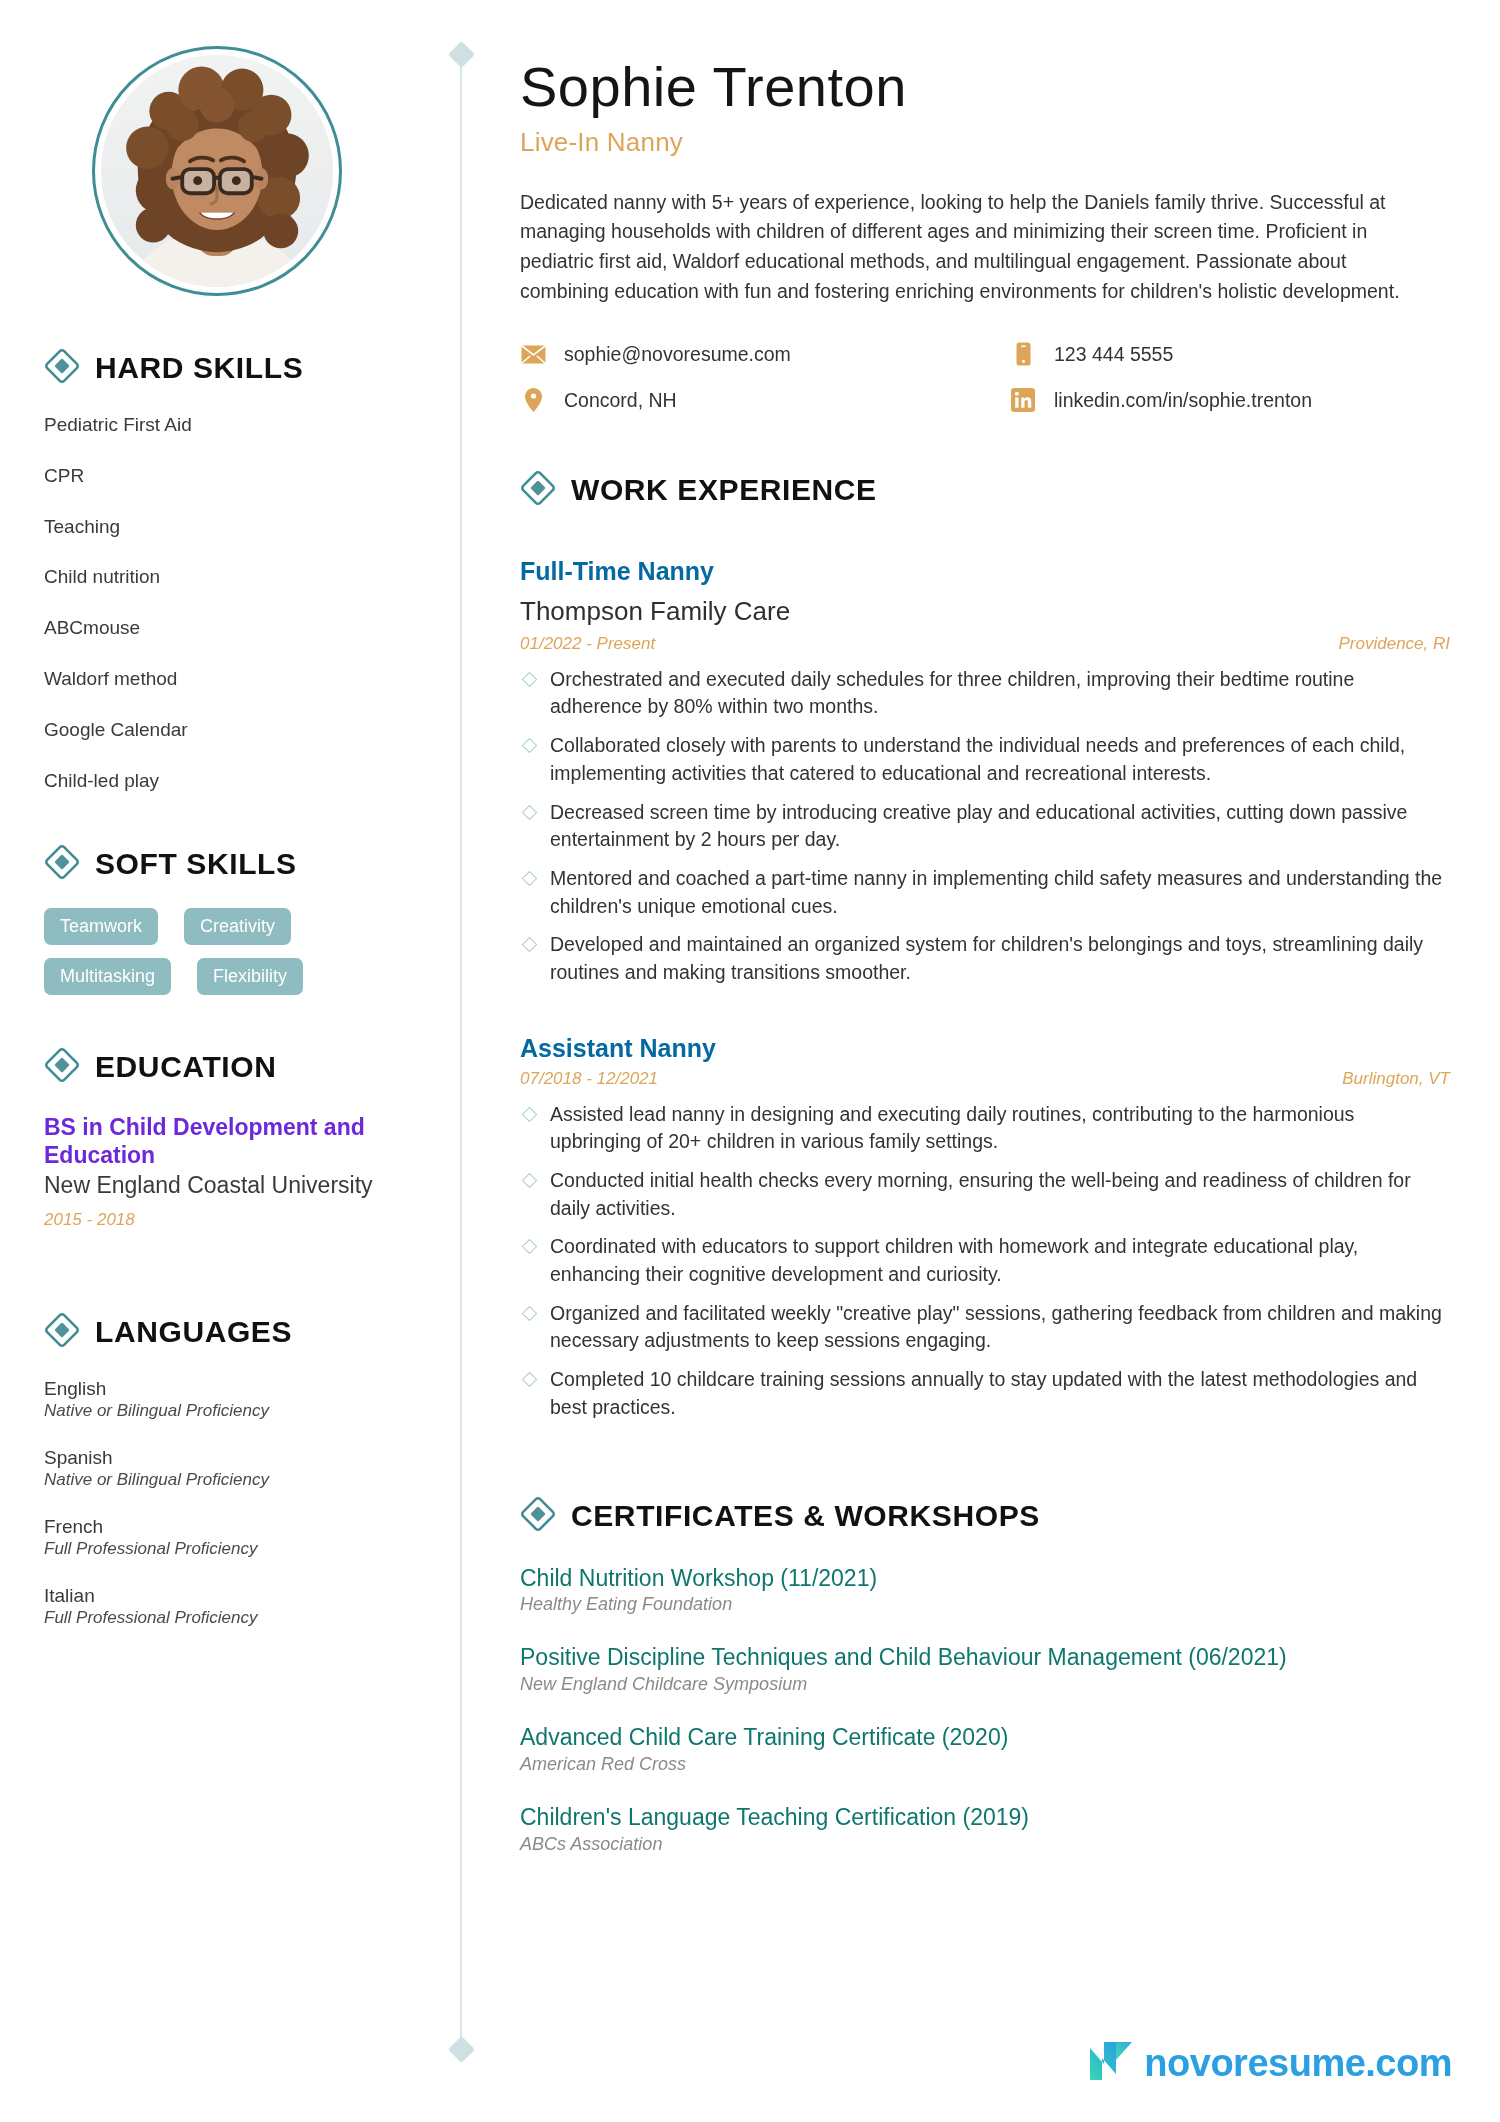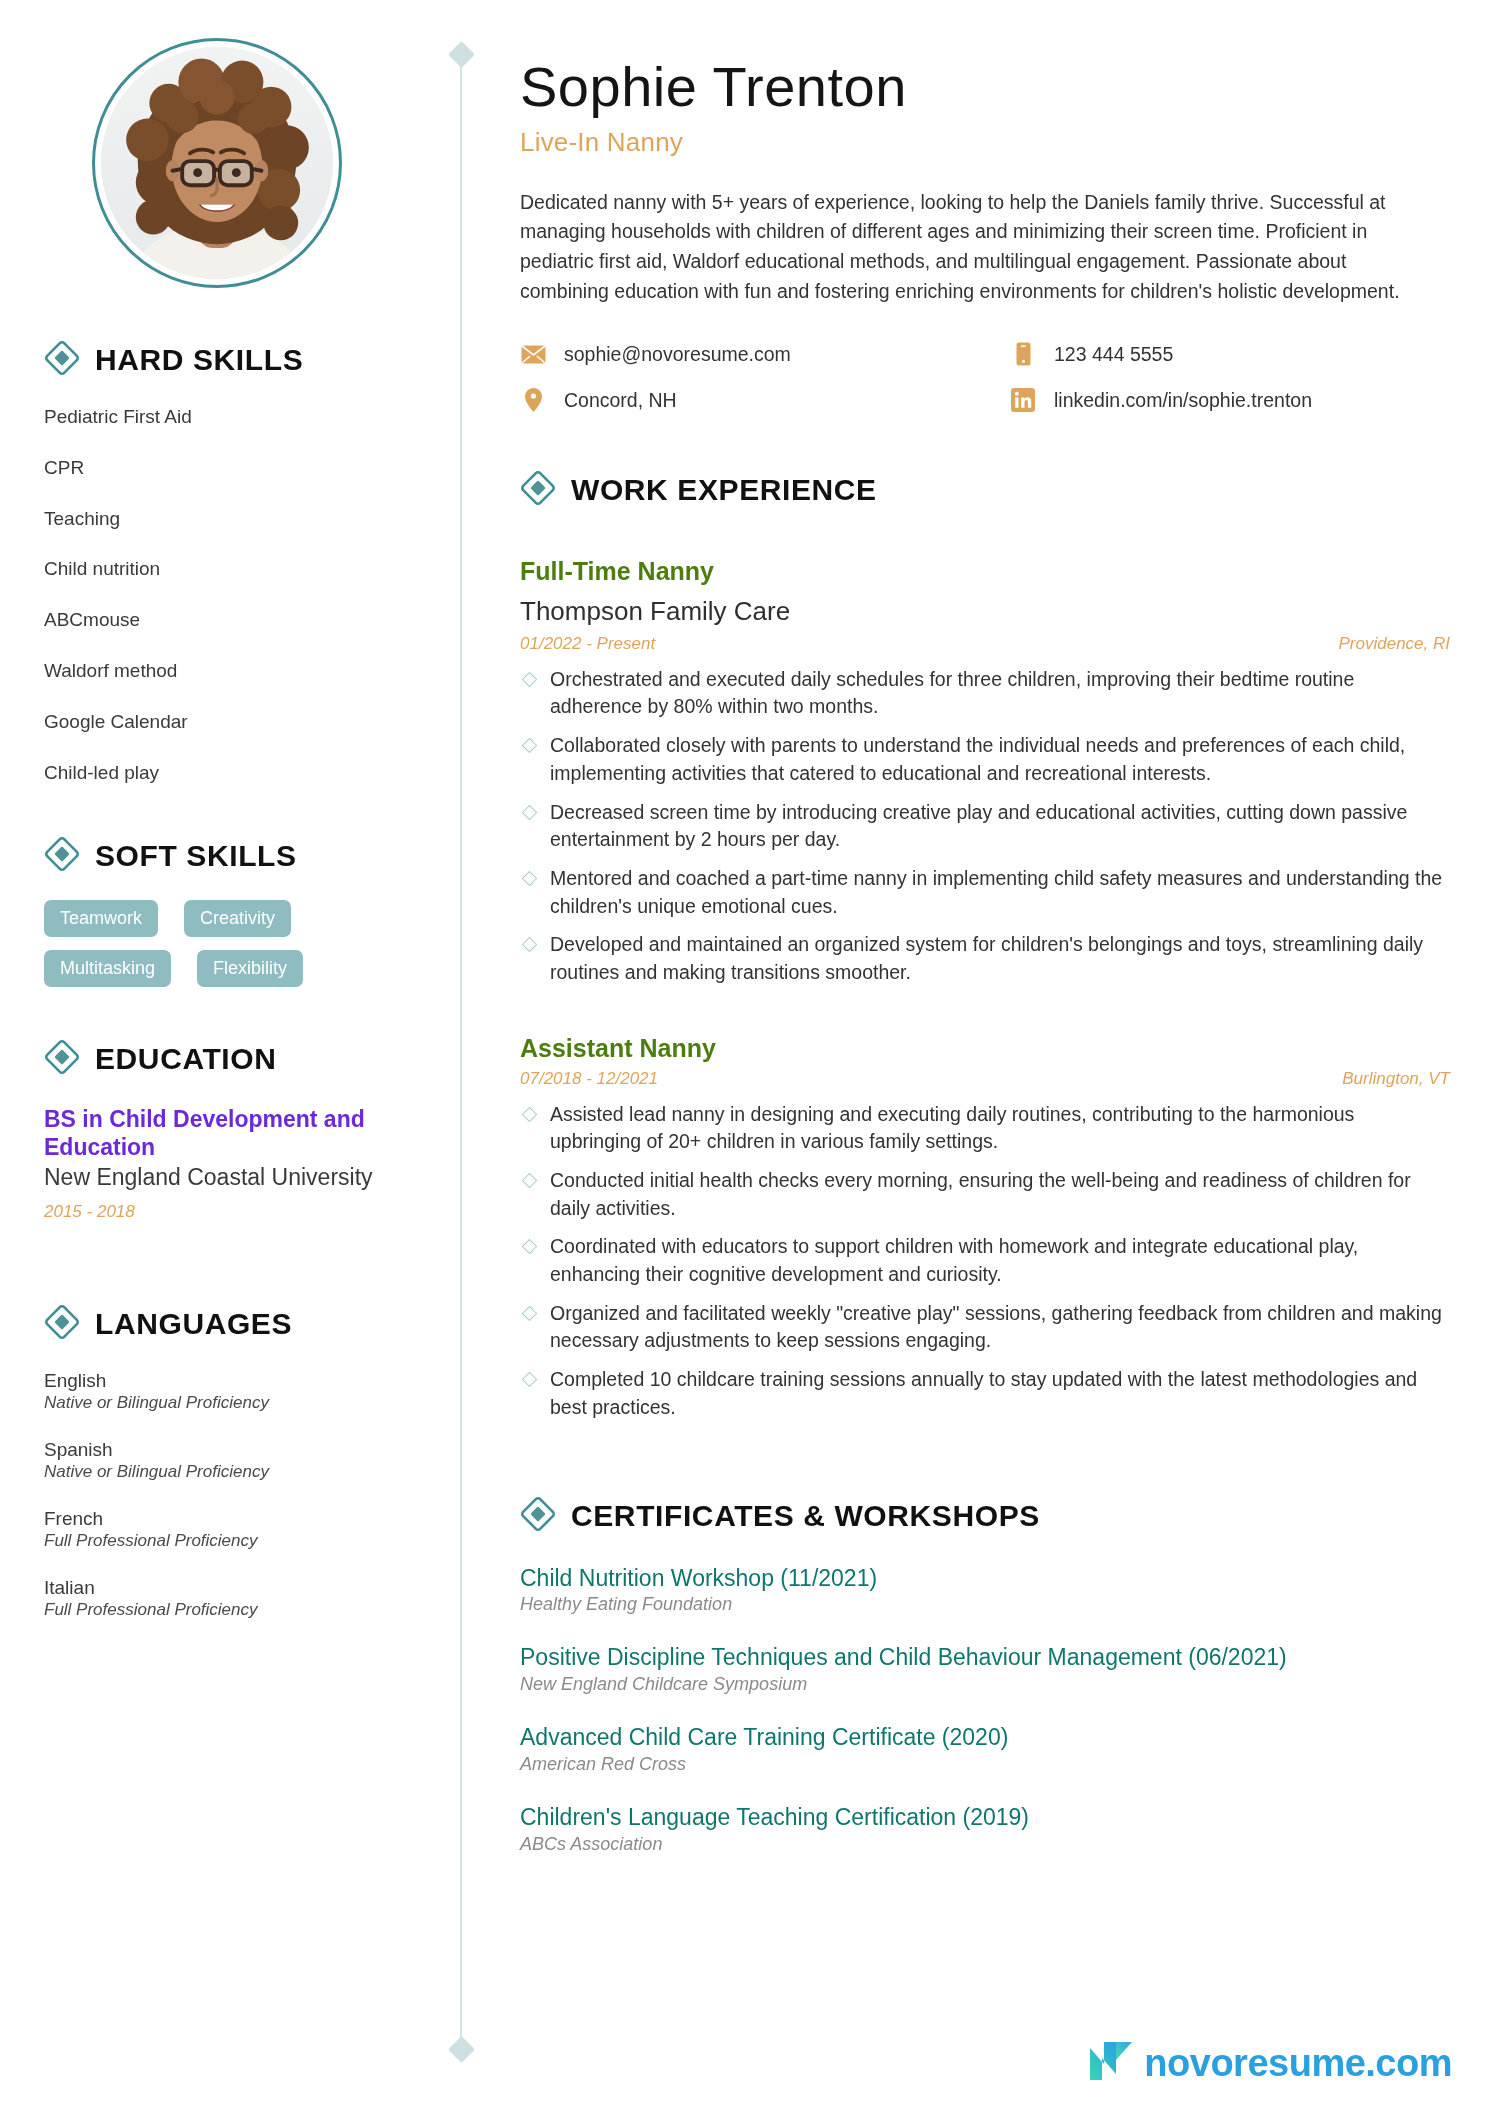--- a/index.html
+++ b/index.html
@@ -37,21 +37,21 @@
     border-radius: 2px;
   }
   .rail-dia.top { top: 45px; }
   .rail-dia.bottom { top: 2040px; }
 
   
   .sidebar {
     position: absolute;
     left: 0; top: 0;
     width: 512px;
-    padding: 0 44px;
+    padding: 8px 44px;
   }
   .main {
     position: absolute;
     left: 520px; top: 0;
     width: 930px;
   }
 
   
   .avatar-wrap {
     margin: 38px 0 0 48px;
@@ -191,21 +191,21 @@
     justify-content: center;
   }
 
   
   .main-sec { margin-top: 58px; }
   .job { margin-top: 28px; }
   .job + .job { margin-top: 46px; }
   .job-title {
     font-size: 25px;
     font-weight: 700;
-    color: #4d7c0f;
+    color: #0369a1;
     line-height: 1.2;
     margin-top: 46px;
   }
   .job-company {
     font-size: 26px;
     color: #2f2f2f;
     line-height: 1.25;
     margin-top: 9px;
   }
   .job-meta {

